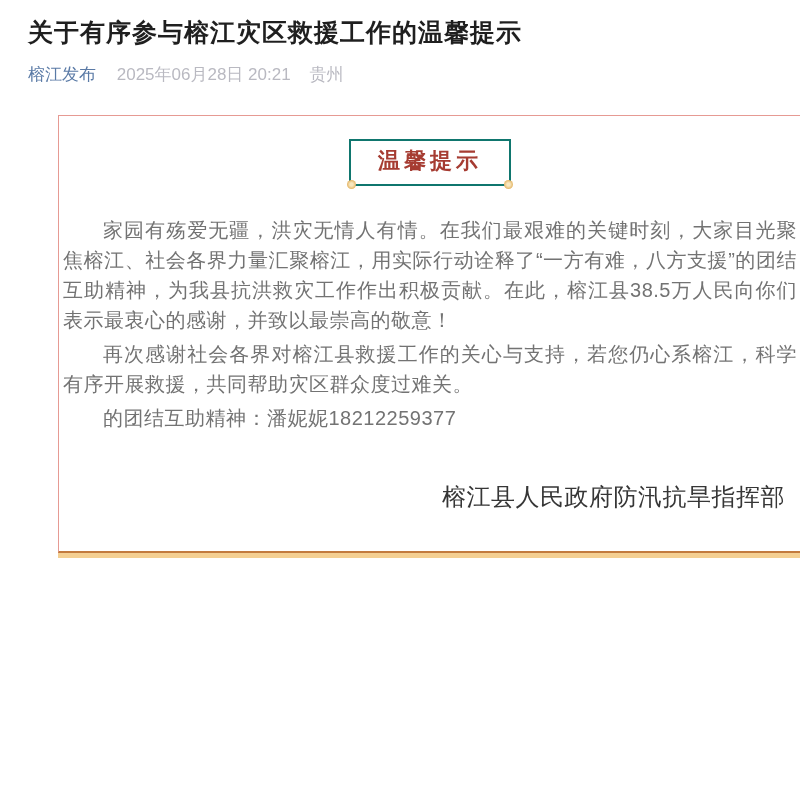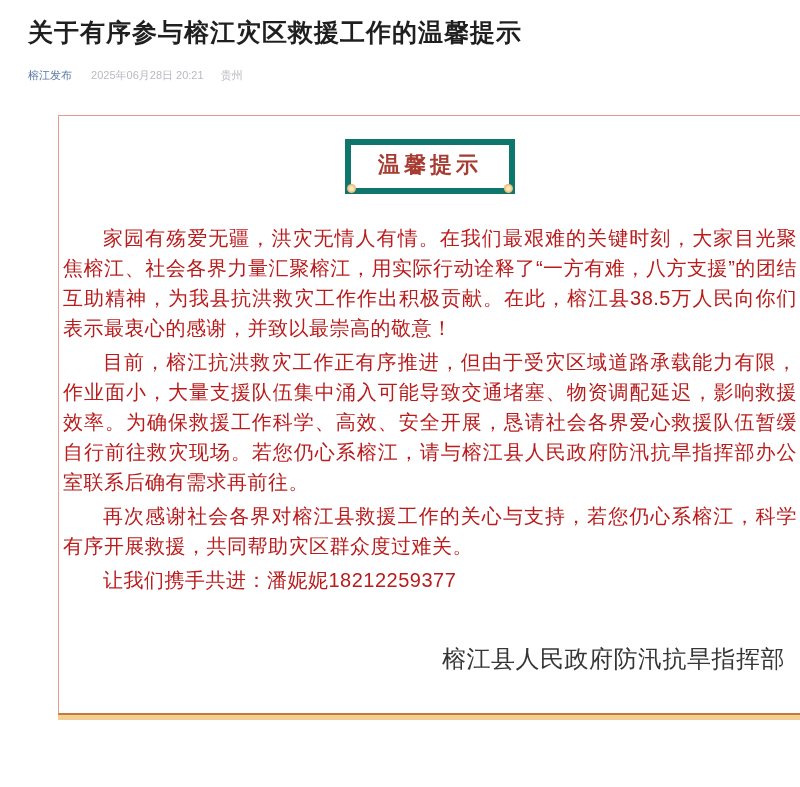--- a/index.html
+++ b/index.html
@@ -19,42 +19,42 @@
     margin: 0;
     font-size: 25px;
     line-height: 32px;
     font-weight: 700;
     color: #1f1f1f;
     letter-spacing: 1px;
   }
 
   .meta-row {
     margin-top: 16px;
-    font-size: 11px;
+    font-size: 17px;
     line-height: 22px;
   }
   .meta-source { color: #5a7aa6; font-weight: 500; margin-right: 16px; cursor: pointer; }
   .meta-date   { color: #b9b9c1; margin-right: 14px; }
   .meta-loc    { color: #b9b9c1; }
 
   .notice-box {
     width: 745px;
     margin: 29px 25px 0 30px;
     border: 1px solid #e69a93;
     border-bottom: 2px solid #c27a3e;
     box-shadow: 0 5px 0 #f4cf92;
     padding: 23px 5px 34px 4px;
     background: #ffffff;
   }
 
   .badge-wrap { text-align: center; }
   .badge {
     position: relative;
     display: inline-block;
-    border: 6px solid #0f766e;
+    border: 2px solid #0f766e;
     padding: 5px 27px 8px;
     font-size: 22px;
     font-weight: 700;
     letter-spacing: 4px;
     color: #a63c32;
   }
   .badge .dot {
     position: absolute;
     bottom: -5px;
     width: 9px;
@@ -62,21 +62,21 @@
     border-radius: 50%;
     background: radial-gradient(circle, #f8e7bf 25%, #e2b05c 75%);
   }
   .badge .dot-left  { left: -4px; }
   .badge .dot-right { right: -4px; }
 
   .notice-content {
     margin-top: 29px;
     font-size: 20px;
     line-height: 30px;
-    color: #b91c1c;
+    color: #737373;
     text-align: justify;
     letter-spacing: 0.5px;
   }
   .notice-content p { margin: 0 0 4px; text-indent: 2em; }
 
   .signature {
     margin-top: 44px;
     padding-right: 12px;
     text-align: right;
     font-size: 24px;
@@ -104,23 +104,22 @@
     <div class="badge-wrap">
       <span class="badge">
         <span>温馨提示</span>
         <span class="dot dot-left"></span>
         <span class="dot dot-right"></span>
       </span>
     </div>
 
     <div class="notice-content">
       <p>家园有殇爱无疆，洪灾无情人有情。在我们最艰难的关键时刻，大家目光聚焦榕江、社会各界力量汇聚榕江，用实际行动诠释了“一方有难，八方支援”的团结互助精神，为我县抗洪救灾工作作出积极贡献。在此，榕江县38.5万人民向你们表示最衷心的感谢，并致以最崇高的敬意！</p>
-      <p>目前，榕江抗洪救灾工作正有序推进，但由于受灾区域道路承载能力有限，作业面小，大量支援队伍集中涌入可能导致交通堵塞、物资调配延迟，影响救援效率。为确保救援工作科学、高效、安全开展，恳请社会各界爱心救援队伍暂缓自行前往救灾现场。若您仍心系榕江，请与榕江县人民政府防汛抗旱指挥部办公室联系后确有需求再前往。</p>
       <p>再次感谢社会各界对榕江县救援工作的关心与支持，若您仍心系榕江，科学有序开展救援，共同帮助灾区群众度过难关。</p>
-      <p>让我们携手共进：潘妮妮18212259377</p>
+      <p>的团结互助精神：潘妮妮18212259377</p>
     </div>
 
     <div class="signature">
       <div>榕江县人民政府防汛抗旱指挥部</div>
     </div>
 
   </div>
 </div>
 
 </body></html>

